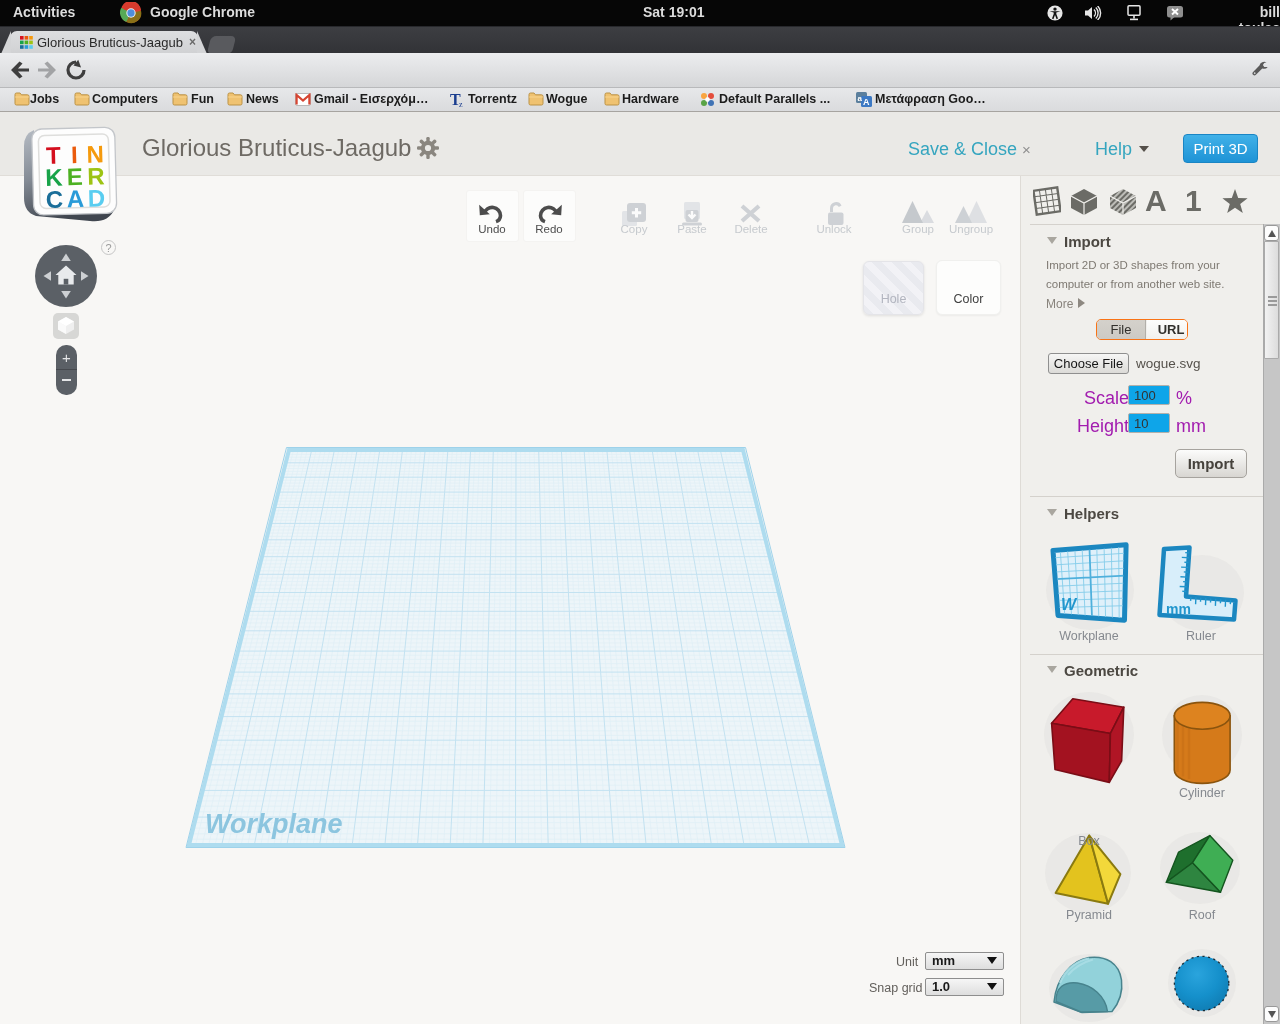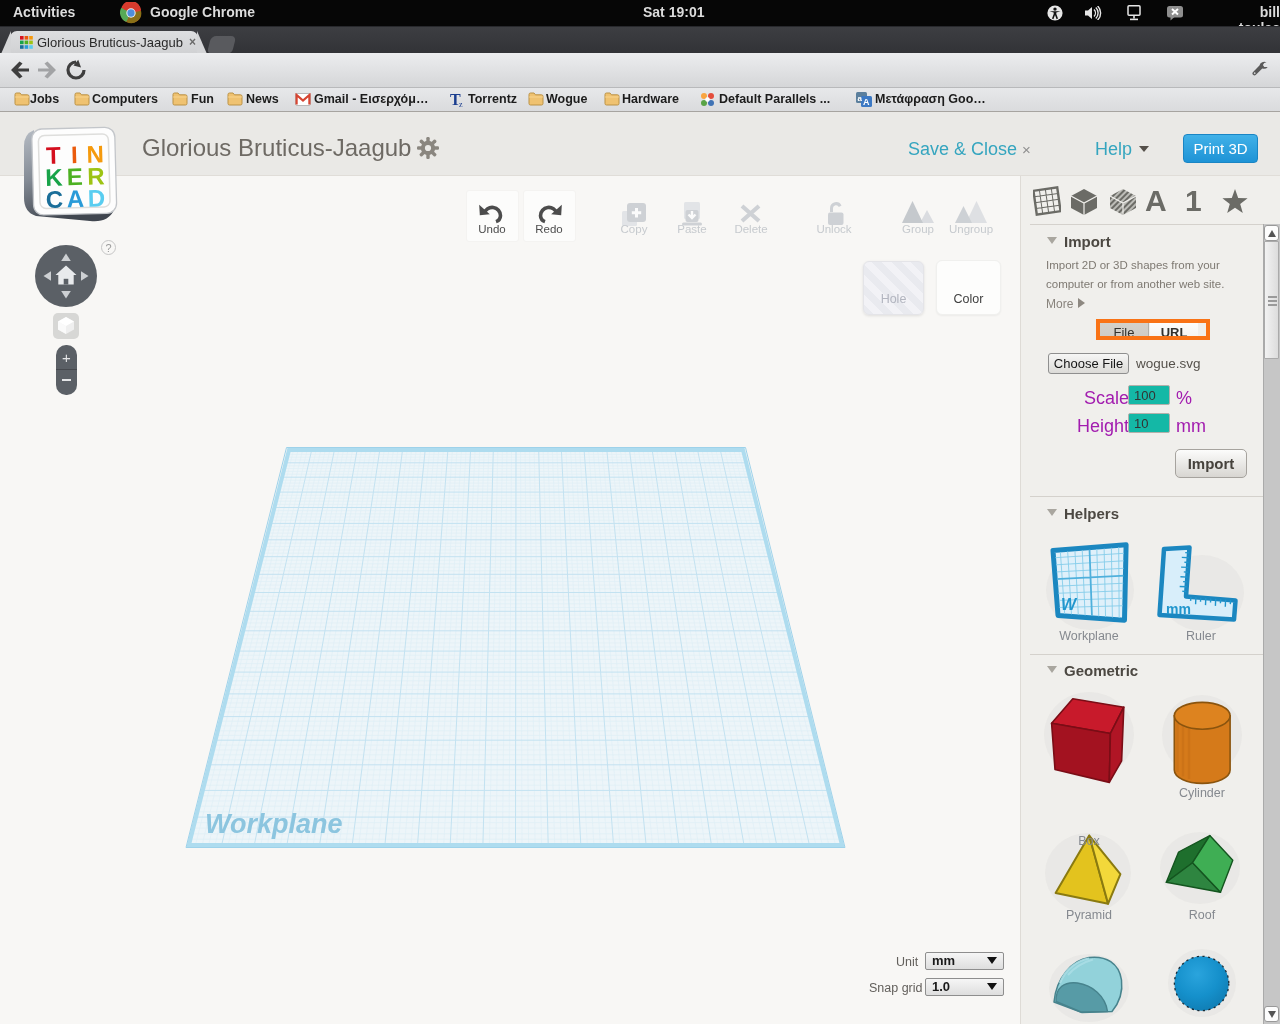--- a/index.html
+++ b/index.html
@@ -69,27 +69,27 @@
 
 #sbtrack { position:absolute; left:1263px; top:224px; width:17px; height:800px; background:#c6c6c6; border-left:1px solid #aaa; }
 #sbup { position:absolute; left:1264px; top:225px; width:15px; height:16px; background:#fdfdfd; border:1px solid #999; border-radius:3px; }
 #sbthumb { position:absolute; left:1264px; top:241px; width:15px; height:118px; background:linear-gradient(90deg,#f2f2f2,#dcdcdc); border:1px solid #aaa; border-radius:1px; }
 #sbdown { position:absolute; left:1264px; top:1006px; width:15px; height:16px; background:#fdfdfd; border:1px solid #999; border-radius:3px; }
 .sbarr { position:absolute; left:3px; width:0; height:0; border-left:4px solid transparent; border-right:4px solid transparent; }
 
 
 #importp { position:absolute; left:1046px; top:256px; font-size:11.5px; color:#7e7972; line-height:19px; }
 #morelnk { position:absolute; left:1046px; top:297px; font-size:12px; color:#88837c; }
-#fileurl { position:absolute; left:1096px; top:319px; width:114px; height:21px; border:4px solid #f97316; border-radius:0; overflow:hidden; }
+#fileurl { position:absolute; left:1096px; top:319px; width:92px; height:21px; border:1px solid #f97316; border-radius:5px; overflow:hidden; }
 #fileurl .f { position:absolute; left:0; top:0; width:49px; height:21px; background:linear-gradient(#d4d1cb,#ccc9c3); font-size:13px; color:#32302c; text-align:center; line-height:20px; border-right:1px solid #b2afa9; }
 #fileurl .u { position:absolute; left:50px; top:0; width:48px; height:21px; background:linear-gradient(#fdfdfc,#f0efec); font-size:13px; font-weight:bold; color:#32302c; text-align:center; line-height:20px; }
 #choosef { position:absolute; left:1048px; top:353px; width:81px; height:21px; background:linear-gradient(#f6f6f5,#dcdbd8); border:1px solid #8f8f8f; border-radius:3px; font-size:13px; color:#151515; text-align:center; line-height:19px; }
 #choosetxt { position:absolute; left:1136px; top:356px; font-size:13.5px; color:#55514b; }
 .flbl { position:absolute; font-size:18px; color:#a21caf; }
-.finput { position:absolute; width:42px; height:20px; background:#14b8a6; border:1px solid #b3b0ab; border-radius:2px; font-size:13px; color:#333; padding:2px 0 0 5px; }
+.finput { position:absolute; width:42px; height:20px; background:#0ea5e9; border:1px solid #b3b0ab; border-radius:2px; font-size:13px; color:#333; padding:2px 0 0 5px; }
 #importbtn { position:absolute; left:1175px; top:449px; width:72px; height:29px; background:linear-gradient(#fcfcfb,#d8d6d2); border:1px solid #a6a39e; border-radius:5px; font-size:15px; font-weight:bold; color:#46423c; text-align:center; line-height:27px; }
 </style>
 </head>
 <body>
 
 <div id="topbar">
   <div class="txt" style="left:13px;">Activities</div>
   <svg class="abs" style="left:120px;top:2px;" width="22" height="22" viewBox="0 0 24 24">
     <circle cx="12" cy="12" r="11" fill="#e33b2e"></circle>
     <path d="M12 12 L1.5 6 A11 11 0 0 1 22.8 9 Z" fill="#db4437"></path>

